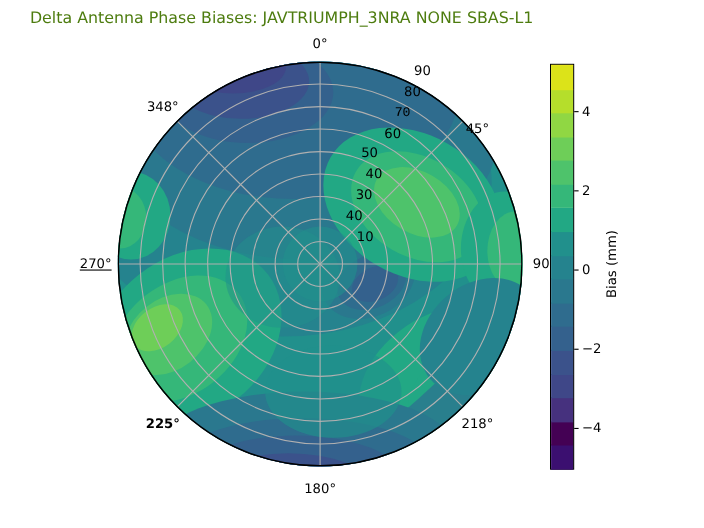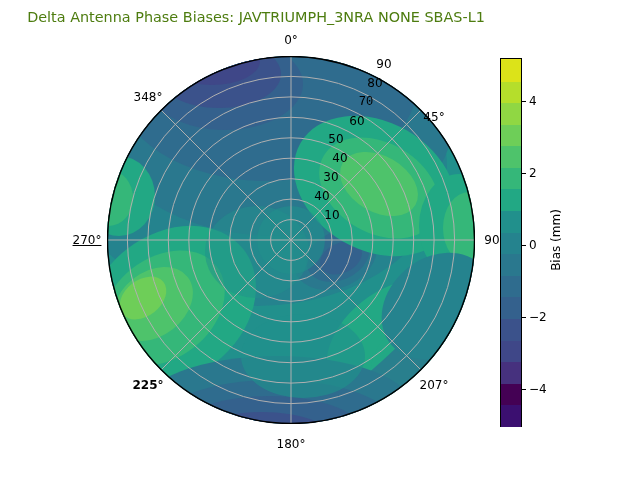--- a/index.html
+++ b/index.html
@@ -213,21 +213,21 @@
     </g>
 
     <circle cx="184" cy="184" r="183.5" fill="none" stroke="#000000" stroke-width="1.4"></circle>
   </svg>
 </div>
 
 <div>
   <div class="theta-label" style="left:291px; top:40px;">0°</div>
   <div class="theta-label" style="left:434px; top:97px;margin-top:20px;">45°</div>
   <div class="theta-label" style="left:492px; top:240px;">90</div>
-  <div class="theta-label" style="left:434px; top:385px;">207°</div>
+  <div class="theta-label" style="left:434px; top:385px;">218°</div>
   <div class="theta-label" style="left:291px; top:444px;text-align:right;">180°</div>
   <div class="theta-label" style="left:148px; top:385px;font-weight:bold;">225°</div>
   <div class="theta-label" style="left:87px;  top:240px;text-decoration:underline;">270°</div>
   <div class="theta-label" style="left:148px; top:97px;">348°</div>
 </div>
 
 <div>
   <div class="r-label" style="left:313px; top:215px;margin-left:19px;">10</div>
   <div class="r-label" style="left:322px; top:196px;">40</div>
   <div class="r-label" style="left:331px; top:177px;">30</div>

